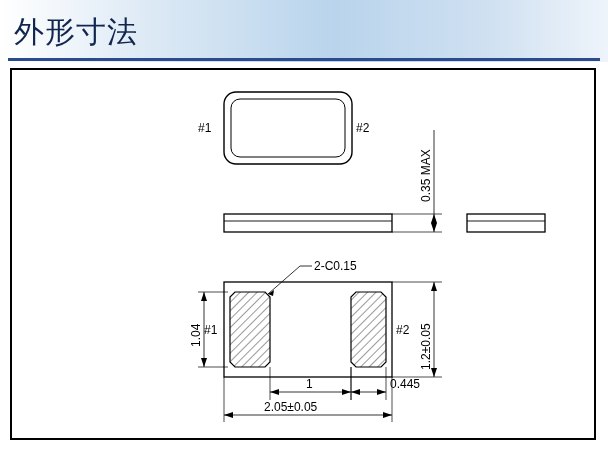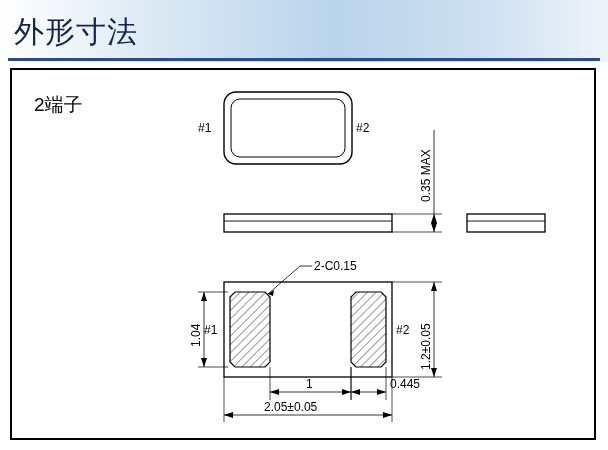--- a/index.html
+++ b/index.html
@@ -84,21 +84,20 @@
 </head>
 <body>
 
 <div id="page">
 
   <div id="header-band"></div>
   <div id="header-underline"></div>
   <div id="header-title">外形寸法</div>
 
   <div id="panel">
-    <div id="panel-label">2端子</div>
 
     <svg id="drawing" width="582" height="368" viewBox="0 0 582 368">
 
       <g>
         <rect x="212" y="22" width="128" height="72" rx="12" ry="12" fill="#ffffff" stroke="#000000" stroke-width="1.4"></rect>
         <rect x="219" y="29" width="114" height="58" rx="9" ry="9" fill="#ffffff" stroke="#000000" stroke-width="1"></rect>
         <text class="txt" x="186" y="62">#1</text>
         <text class="txt" x="344" y="62">#2</text>
       </g>
 

